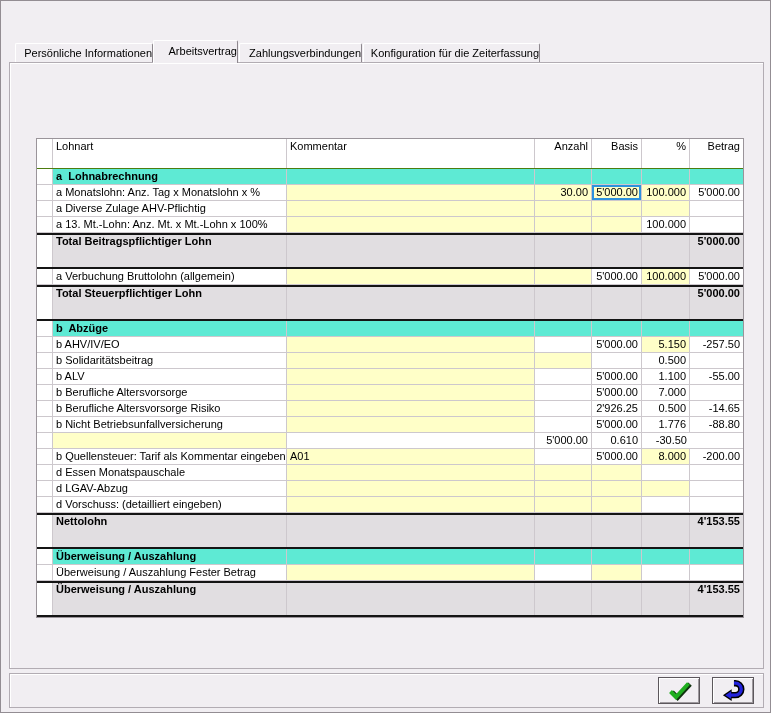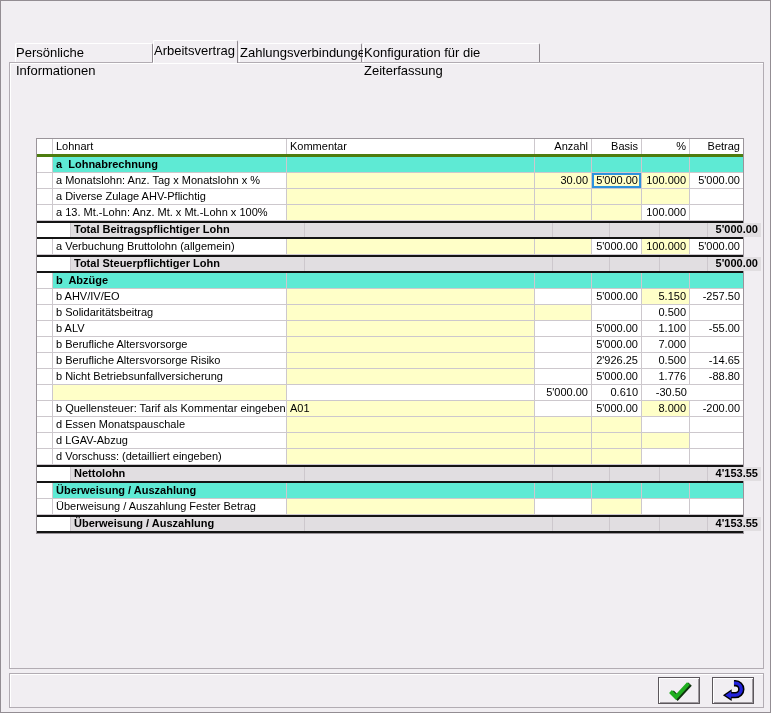--- a/index.html
+++ b/index.html
@@ -30,21 +30,21 @@
     font-weight:bold; font-size:14px; color:#000; cursor:default;
   }
 
   
   .tab {
     position:absolute; top:42px; height:19px;
     background:#f1eef2;
     border:1px solid #8e888e; border-bottom:none;
     border-top-color:#fff; border-left-color:#fff;
     border-radius:2px 2px 0 0;
-    text-align:left; line-height:18px; font-size:13px;
+    text-align:right; line-height:18px; font-size:11px;
     z-index:2; cursor:default;
   }
   .tab.active { top:39px; height:23px; z-index:4; line-height:20px; }
 
   
   .panel {
     position:absolute; left:8px; top:61px; width:755px; height:607px;
     background:#f1eef2;
     border:1px solid #b2acb3;
     box-shadow: inset 1px 1px 0 #fff;
@@ -70,22 +70,22 @@
   #lohnart-table {
     position:absolute; left:35px; top:137px; width:708px;
     border:1px solid #9a949a; background:#fff;
     z-index:2;
   }
   .row {
     display:grid;
     grid-template-columns:16px 234px 248px 57px 50px 48px 53px;
     height:16px; border-bottom:1px solid #cdc8cd; background:#fff;
   }
-  .row.header-row { height:18px; border-bottom:3px solid #4d7c0f; }
-  .row.total { height:18px; border-top:2px solid #141414; border-bottom:2px solid #141414;padding-left:18px; }
+  .row.header-row { height:30px; border-bottom:1px solid #4d7c0f; }
+  .row.total { height:36px; border-top:2px solid #141414; border-bottom:2px solid #141414; }
   .cell {
     border-right:1px solid #cdc8cd;
     font-size:11px; line-height:14px; padding:0 3px;
     overflow:hidden; white-space:pre;
   }
   .cell:last-child { border-right:none; }
   .num { text-align:right; }
   .header-row .cell { background:#fff; }
   .section .cell { background:#5eead4; }
   .section .c-lohnart { font-weight:bold; }

